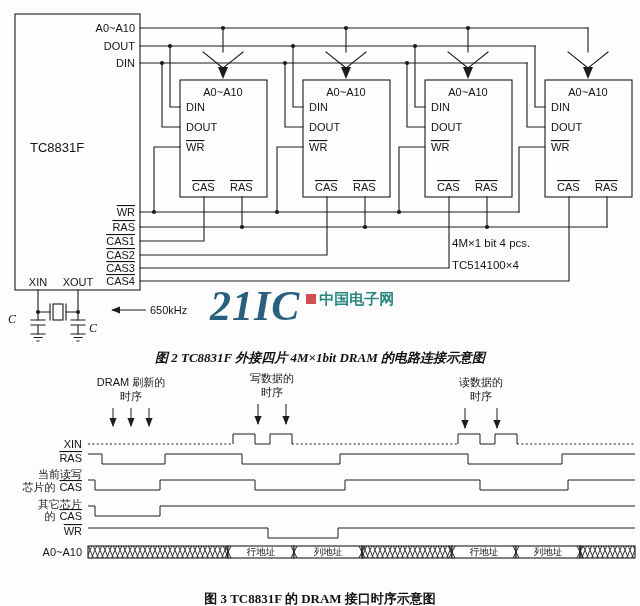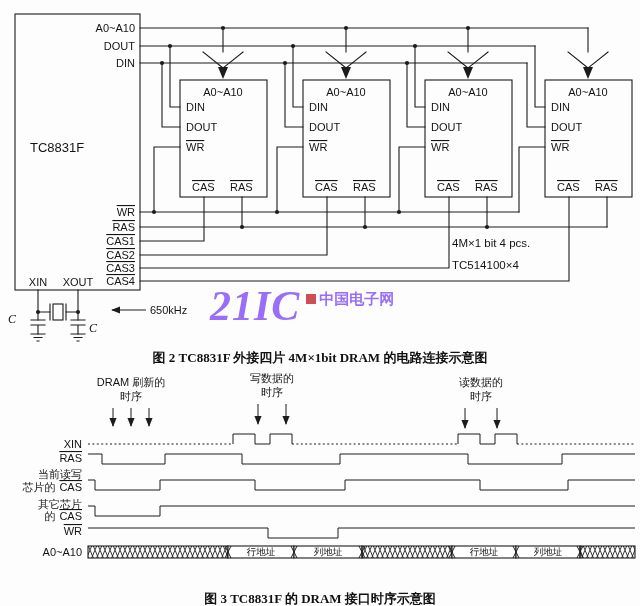--- a/index.html
+++ b/index.html
@@ -12,27 +12,27 @@
   .t11{font-size:11px;}
   .t12{font-size:11.5px;}
   .t13{font-size:13px;}
   .t9{font-size:9.5px;}
   .ov{text-decoration:overline;}
   .it{font-style:italic;font-family:"Liberation Serif",serif;font-size:12px;}
   .dotted{stroke-dasharray:2 2.4;}
   .hatchseg{stroke:#1c1c1c;stroke-width:1.1;fill:url(#hatch);}
   .whiteseg{stroke:#1c1c1c;stroke-width:1.1;fill:#ffffff;}
   .cap{width:640px;text-align:center;margin:0;font:600 13px "Liberation Serif",serif;color:#111;}
-  .cap1{height:22px;line-height:20px;}
+  .cap1{height:22px;line-height:20px;font-style:italic;}
   .cap2{height:24px;line-height:22px;padding-top:2px;}
   .wm{position:absolute;left:210px;top:282px;width:230px;pointer-events:none;opacity:.88;}
   .wm-row{white-space:nowrap;}
-  .wm-brand{font:italic bold 42px "Liberation Serif",serif;color:#8b5cf6;letter-spacing:1px;}
+  .wm-brand{font:italic bold 42px "Liberation Serif",serif;color:#0c4a6e;letter-spacing:1px;}
   .wm-sq{display:inline-block;width:10px;height:10px;background:#c9373d;margin:0 3px 0 6px;vertical-align:16px;}
-  .wm-site{font:bold 15px "Liberation Sans",sans-serif;color:#8b5cf6;vertical-align:16px;}
+  .wm-site{font:bold 15px "Liberation Sans",sans-serif;color:#0f766e;vertical-align:16px;}
   .wm-com{font:italic bold 30px "Liberation Serif",serif;color:#e2868a;margin-left:86px;margin-top:-10px;letter-spacing:2px;}
 </style>
 </head>
 <body>
 
 <div id="page">
 
   
   <svg width="640" height="344" viewBox="0 0 640 344">
     <defs>

